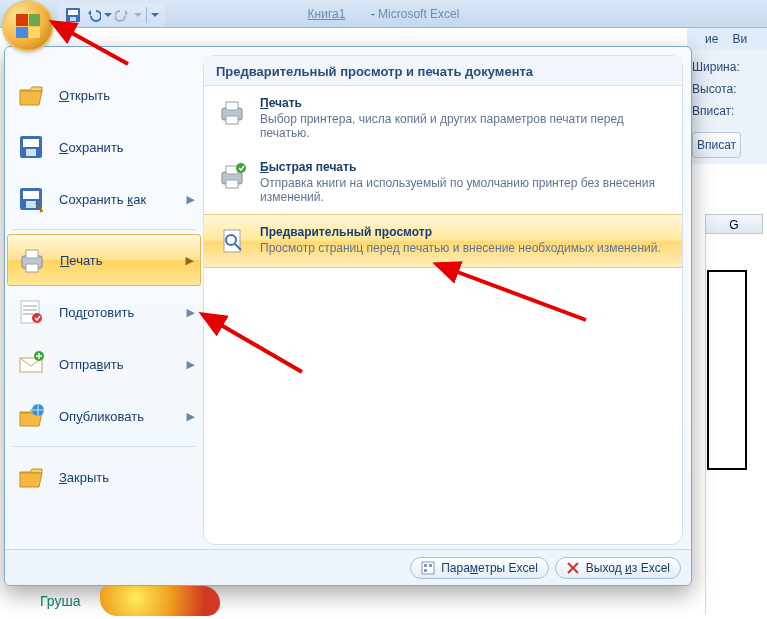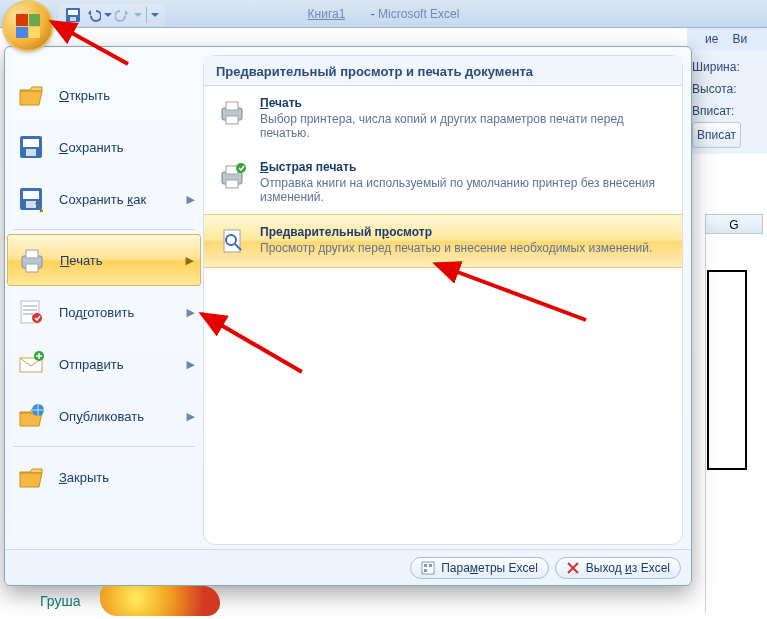--- a/index.html
+++ b/index.html
@@ -52,21 +52,21 @@
   .qat-dd { width:8px; height:8px; }
 
   
   .ribbon-right {
     position: absolute; right: 0; top: 28px; width: 80px;
     font-size: 12px; color: #2a4a7a;
   }
   .ribbon-right .tab-row { height: 22px; display:flex; gap:14px; padding-left:18px; align-items:center; background:#e0ecf9;}
   .ribbon-right .tab-row span{ color:#2a4a7a;}
   .ribbon-right .panel { padding: 6px 4px; line-height: 22px; background:#ebf2fa; border-left:1px solid #c7d8ec;}
-  .ribbon-right .btn { border:1px solid #b7c9df; background:linear-gradient(#fdfefe,#e5edf6); border-radius:3px; padding:1px 4px; margin-top:0; display:inline-block;}
+  .ribbon-right .btn { border:1px solid #b7c9df; background:linear-gradient(#fdfefe,#e5edf6); border-radius:3px; padding:1px 4px; margin-top:10px; display:inline-block;}
 
   
   .office-menu {
     position: absolute;
     left: 4px; top: 46px;
     width: 688px; height: 540px;
     background: linear-gradient(#f7fbff, #f2f7fd);
     border: 1px solid #7fa8cb;
     border-radius: 6px;
     box-shadow: 0 8px 22px rgba(0,0,0,.35);
@@ -375,21 +375,21 @@
           <div class="sub-item highlight">
             <span class="si-icon">
               <svg width="28" height="28">
                 <rect x="6" y="3" width="16" height="22" fill="#fff" stroke="#9aa3ab"></rect>
                 <circle cx="13" cy="13" r="5" fill="none" stroke="#3b6fb5" stroke-width="2"></circle>
                 <path d="M17 17l6 6" stroke="#3b6fb5" stroke-width="2"></path>
               </svg>
             </span>
             <div>
               <div class="si-title">Предварительный п<span class="ul">р</span>осмотр</div>
-              <div class="si-desc">Просмотр других перед печатью и внесение необходимых изменений.</div>
+              <div class="si-desc">Просмотр страниц перед печатью и внесение необходимых изменений.</div>
             </div>
           </div>
         </div>
     </div>
   </div>
   <div class="menu-footer">
     <div class="footer-btn">
       <svg width="14" height="14">
           <rect x="1" y="1" width="12" height="12" fill="#fff" stroke="#7e9abb"></rect>
           <rect x="3" y="3" width="3" height="3" fill="#7e9abb"></rect>

